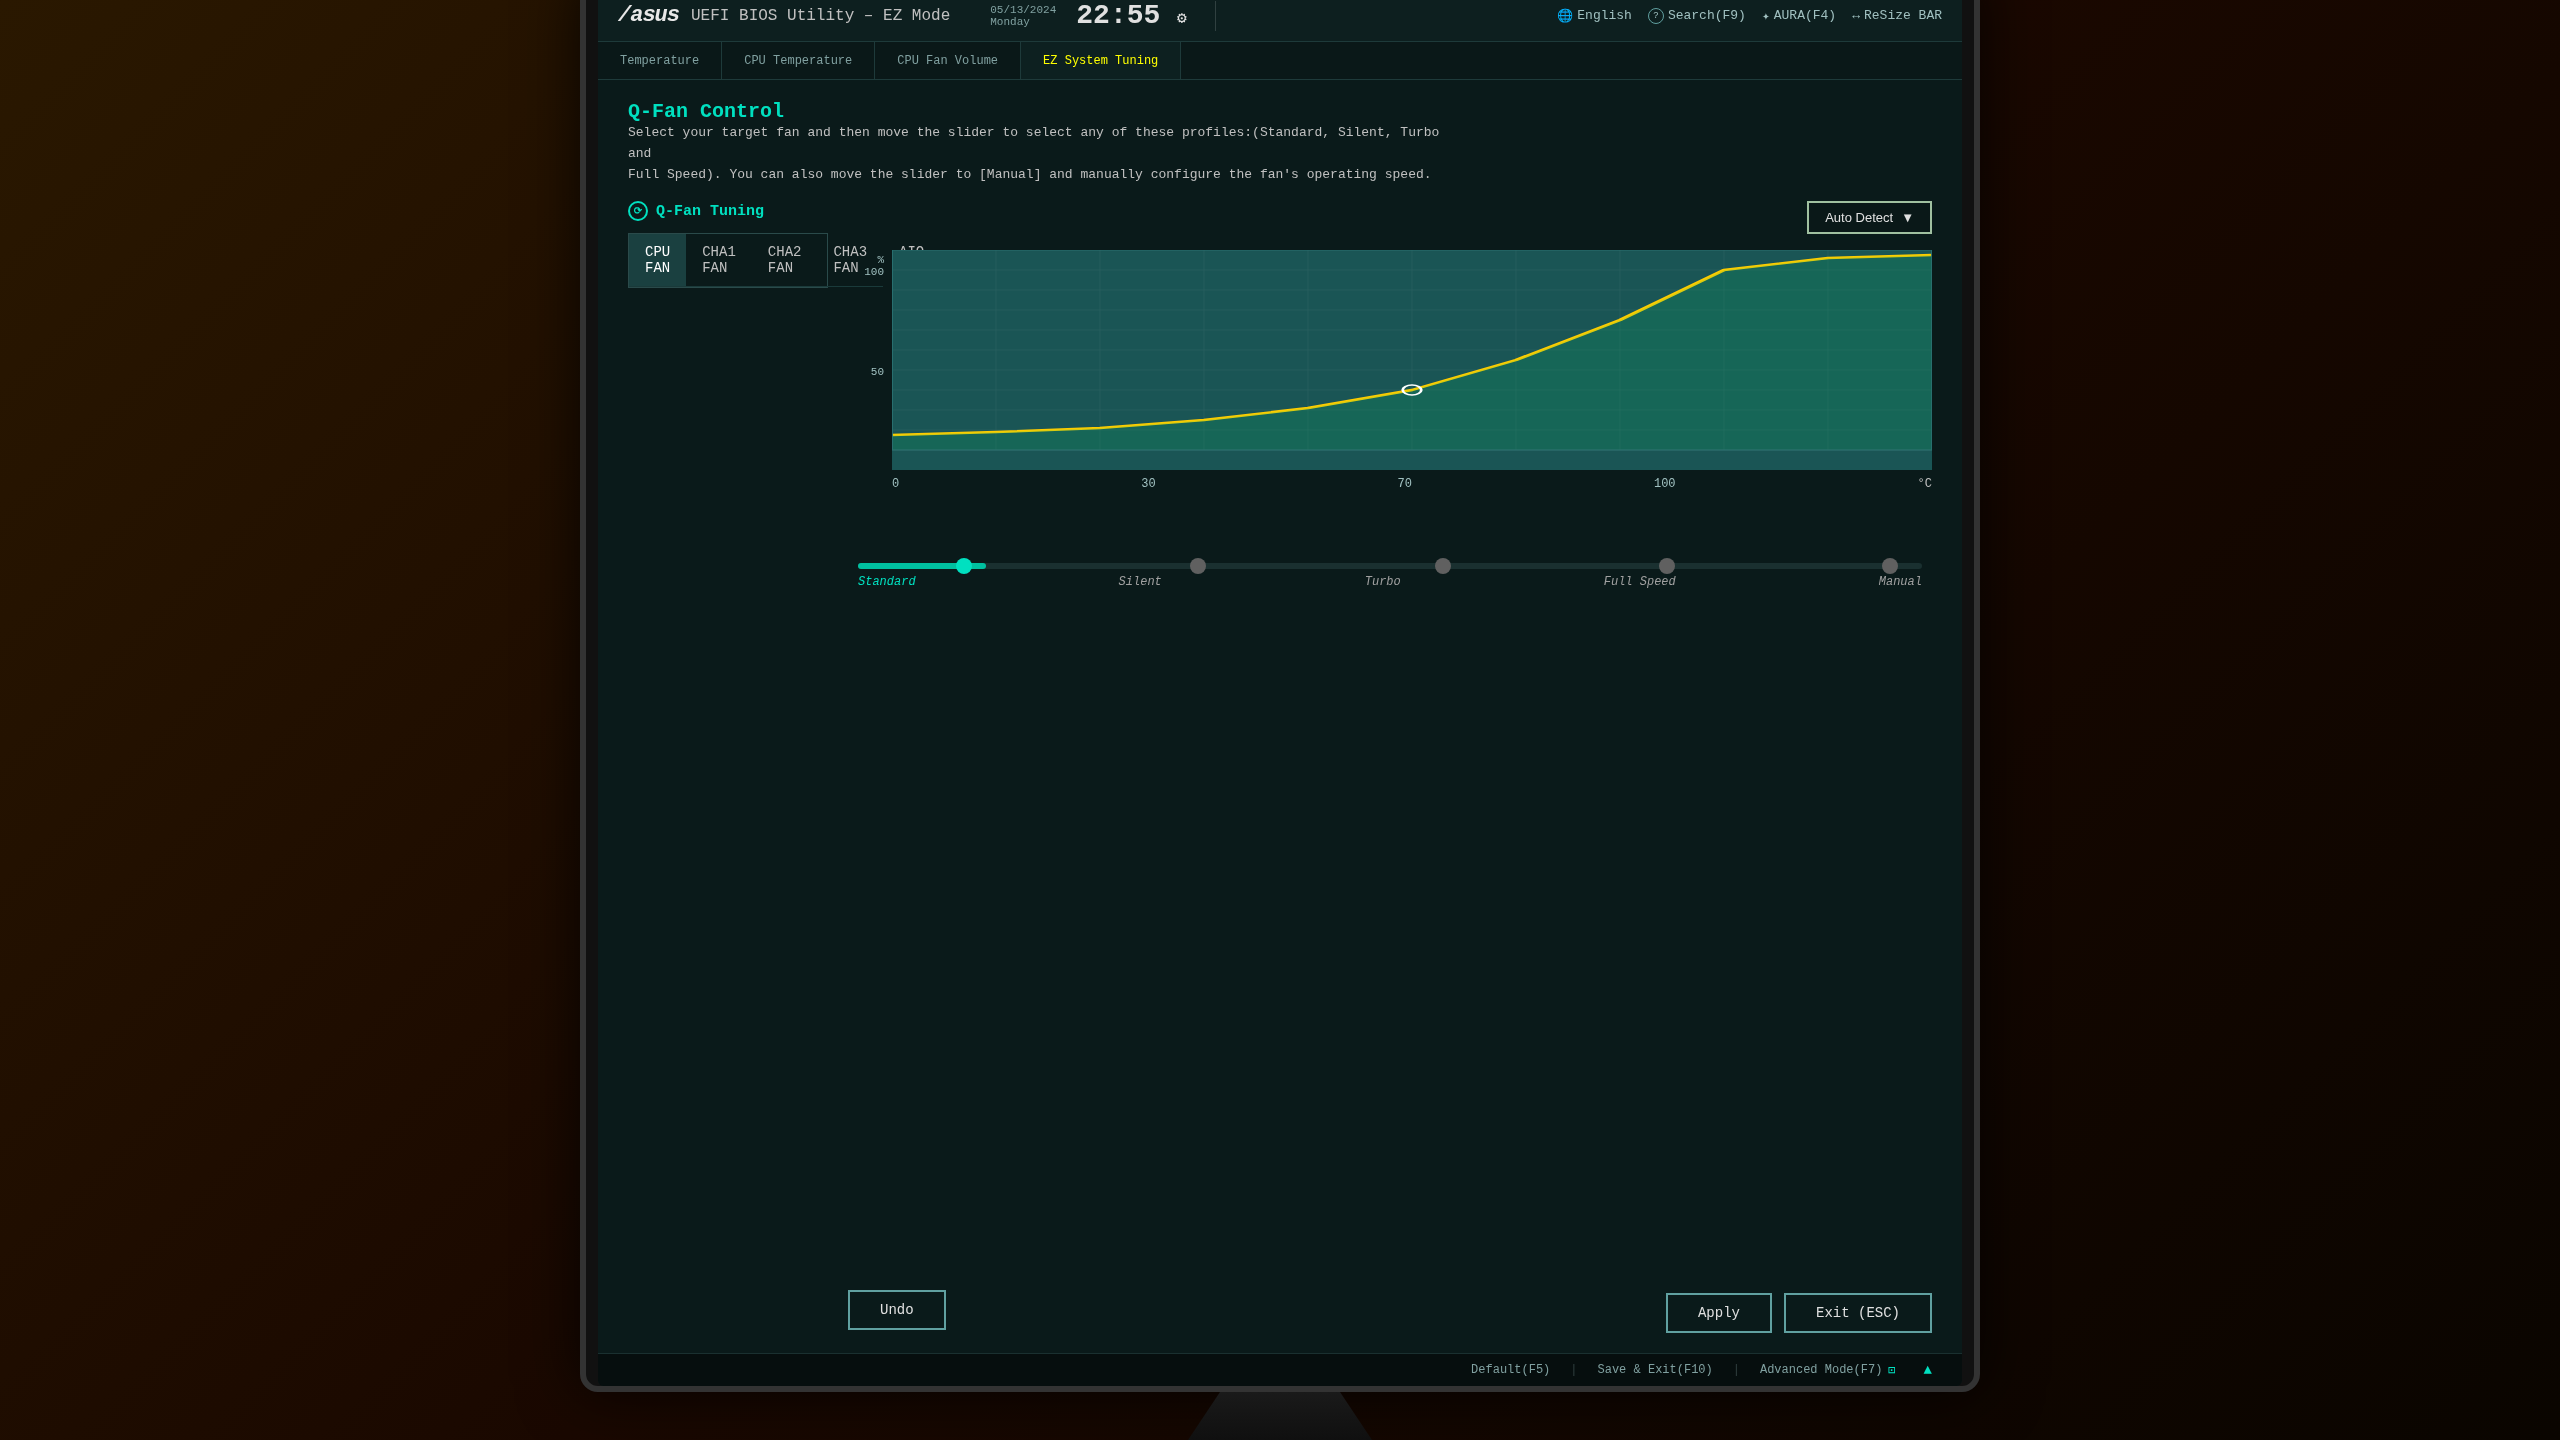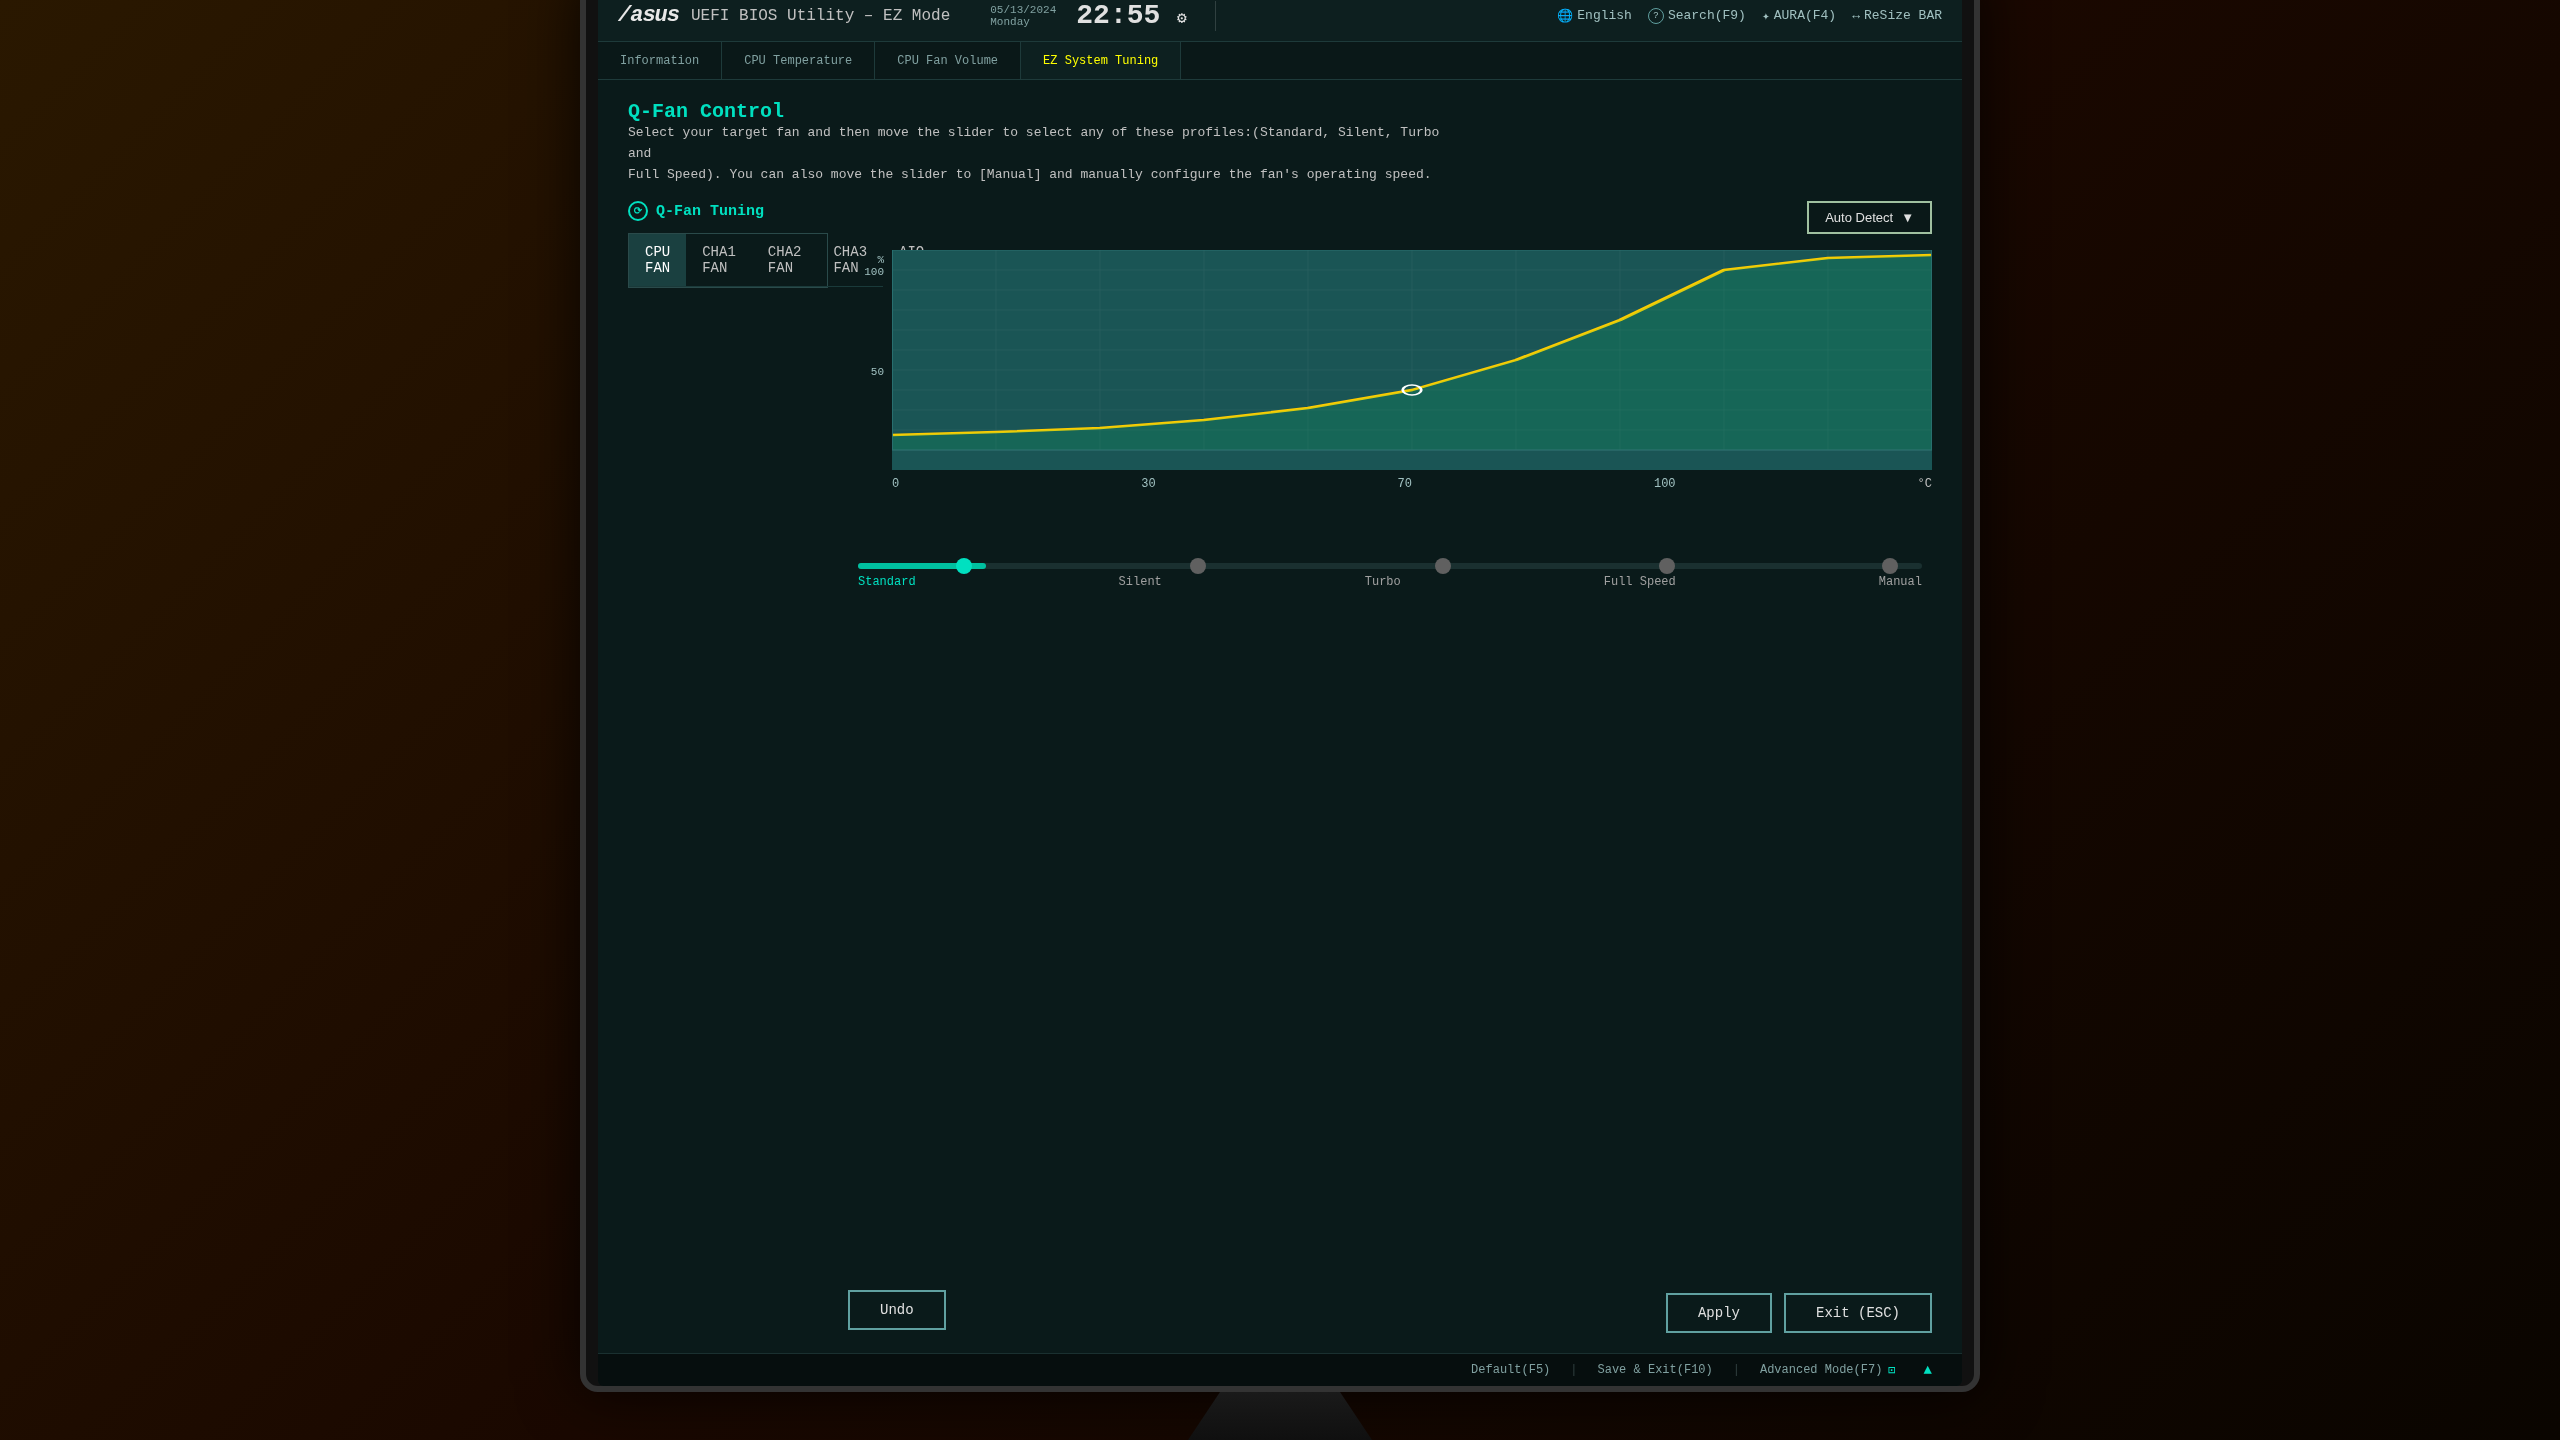--- a/index.html
+++ b/index.html
@@ -259,20 +259,21 @@
       border-radius: 3px;
       width: 12%;
     }
 
     .slider-labels {
       display: flex;
       justify-content: space-between;
       color: #a0a0a0;
       font-size: 12px;
       margin-top: 4px;
+      font-style: italic;
     }
 
     .slider-label-active {
       color: #00e0c0 !important;
     }
 
     .slider-thumb {
       position: absolute;
       width: 16px;
       height: 16px;
@@ -400,21 +401,21 @@
             <span>AURA(F4)</span>
           </div>
           <div class="top-bar-item">
             <span>↔</span>
             <span>ReSize BAR</span>
           </div>
         </div>
       </div>
 
       <div class="nav-tabs">
-        <div class="nav-tab">Information</div>
+        <div class="nav-tab">Temperature</div>
         <div class="nav-tab">CPU Temperature</div>
         <div class="nav-tab">CPU Fan Volume</div>
         <div class="nav-tab active">EZ System Tuning</div>
       </div>
 
       <div class="main-content">
 
         <div>
           <div class="page-title">Q-Fan Control</div>
           <div class="page-desc">

